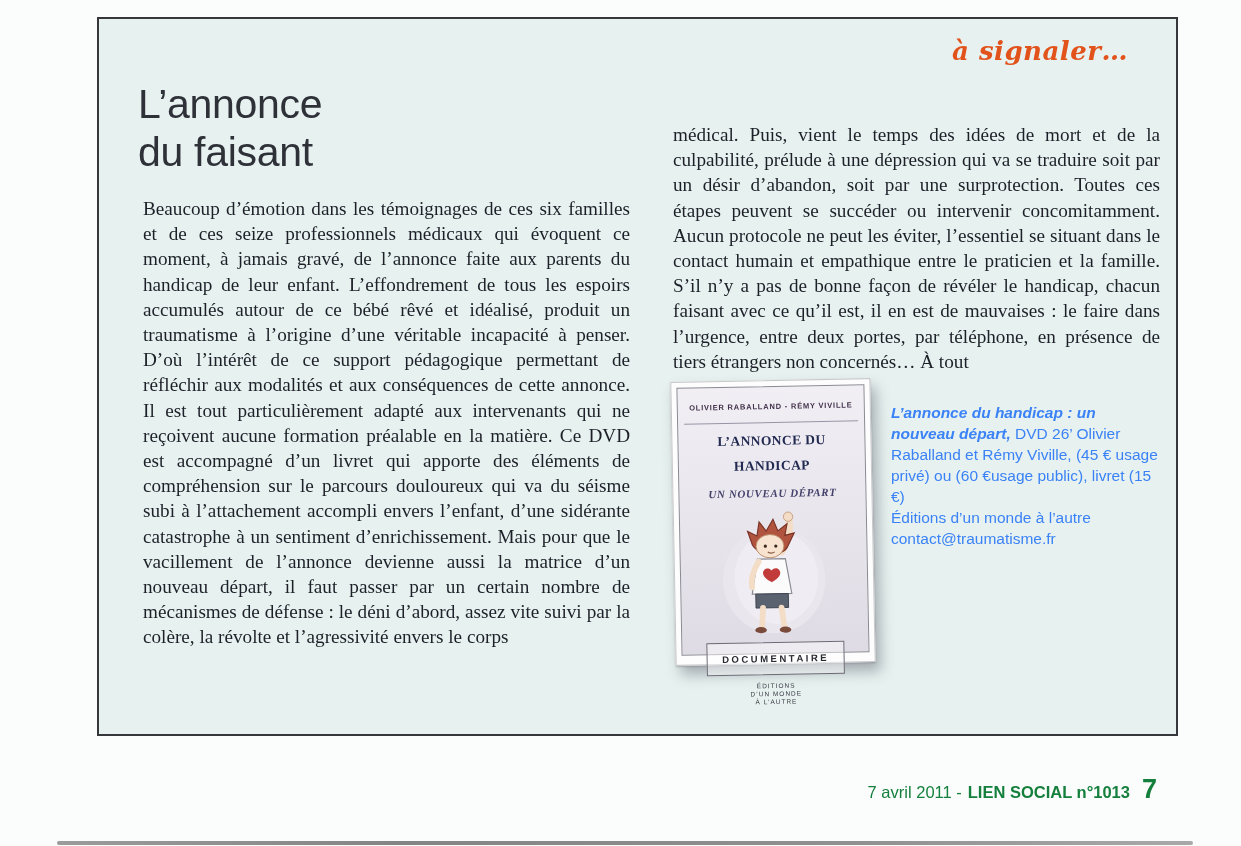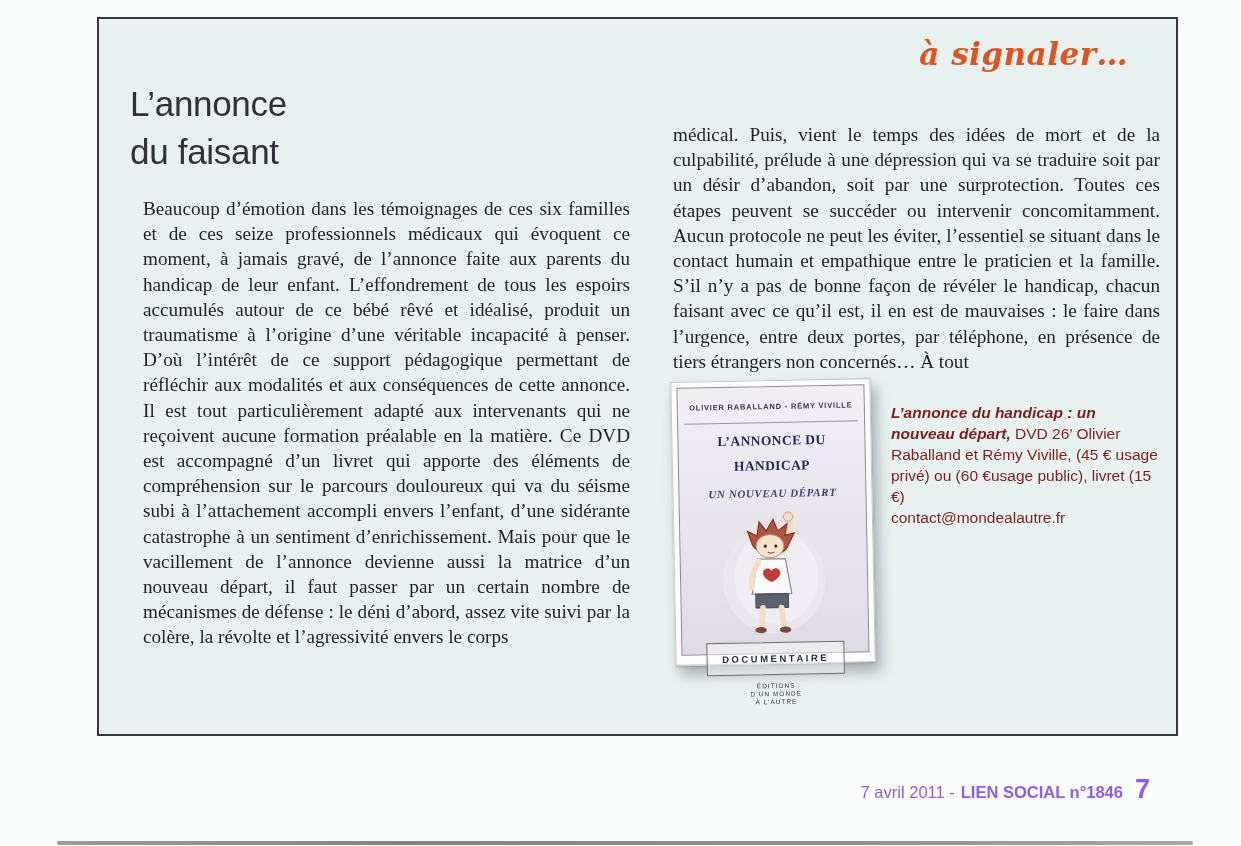--- a/index.html
+++ b/index.html
@@ -18,29 +18,29 @@
     width:1081px; height:719px;
     border:2px solid #35373b;
     background:#e7f2f0;
   }
   .signal {
     position:absolute;
     top:36px; right:113px;
     font-family:"DejaVu Serif", serif;
     font-style:italic;
     font-weight:bold;
-    font-size:31px;
+    font-size:26px;
     color:#e2521b;
     letter-spacing:0.5px;
   }
   .title {
     position:absolute;
-    left:130px; top:80px;
-    font-family:"Liberation Sans", sans-serif;
-    font-size:35px;
+    left:138px; top:80px;
+    font-family:"Liberation Sans", sans-serif;
+    font-size:41px;
     line-height:48px;
     font-weight:500;
     color:#2e3138;
     letter-spacing:-0.3px;
   }
   .col {
     position:absolute;
     font-size:19.2px;
     line-height:25.2px;
     text-align:justify;
@@ -121,32 +121,32 @@
     line-height:8px;
     color:#3c3c46;
     text-transform:uppercase;
   }
   
   .caption {
     margin-top:28px;
     font-family:"Liberation Sans", sans-serif;
     font-size:15.5px;
     line-height:21px;
-    color:#7f1d1d;
+    color:#3b82f6;
     text-align:left;
   }
   .cap-title { font-weight:bold; font-style:italic; }
   .cap-block { margin-top:0; }
   
   .footer {
     position:absolute;
-    top:774px; right:91px;
+    top:774px; right:84px;
     font-family:"Liberation Sans", sans-serif;
     font-size:16.5px;
-    color:#8b5cf6;
+    color:#15803d;
     display:flex;
     align-items:baseline;
     gap:6px;
   }
   .footer .journal { font-weight:bold; }
   .footer .page-num {
     font-weight:bold;
     font-size:27px;
     margin-left:6px;
   }
@@ -223,25 +223,26 @@
             <div>d’un monde</div>
             <div>à l’autre</div>
           </div>
         </div>
       </div>
     </div>
 
 
     <div class="caption">
       <span class="cap-title">L’annonce du handicap : un nouveau départ,</span><span class="cap-details"> DVD 26’ Olivier Raballand et Rémy Viville, (45 € usage privé) ou (60 €usage public), livret (15 €)</span>
-      <div class="cap-block">contact@mondealautre.fr</div>
+      <div class="cap-block">Éditions d’un monde à l’autre</div>
+      <div class="cap-block">contact@traumatisme.fr</div>
     </div>
   </div>
 
   <div class="footer">
     <span>7 avril 2011 -</span>
-    <span class="journal">LIEN SOCIAL n°1846</span>
+    <span class="journal">LIEN SOCIAL n°1013</span>
     <span class="page-num">7</span>
   </div>
 
   <div class="scan-edge"></div>
 
 </div>
 
 </body></html>

